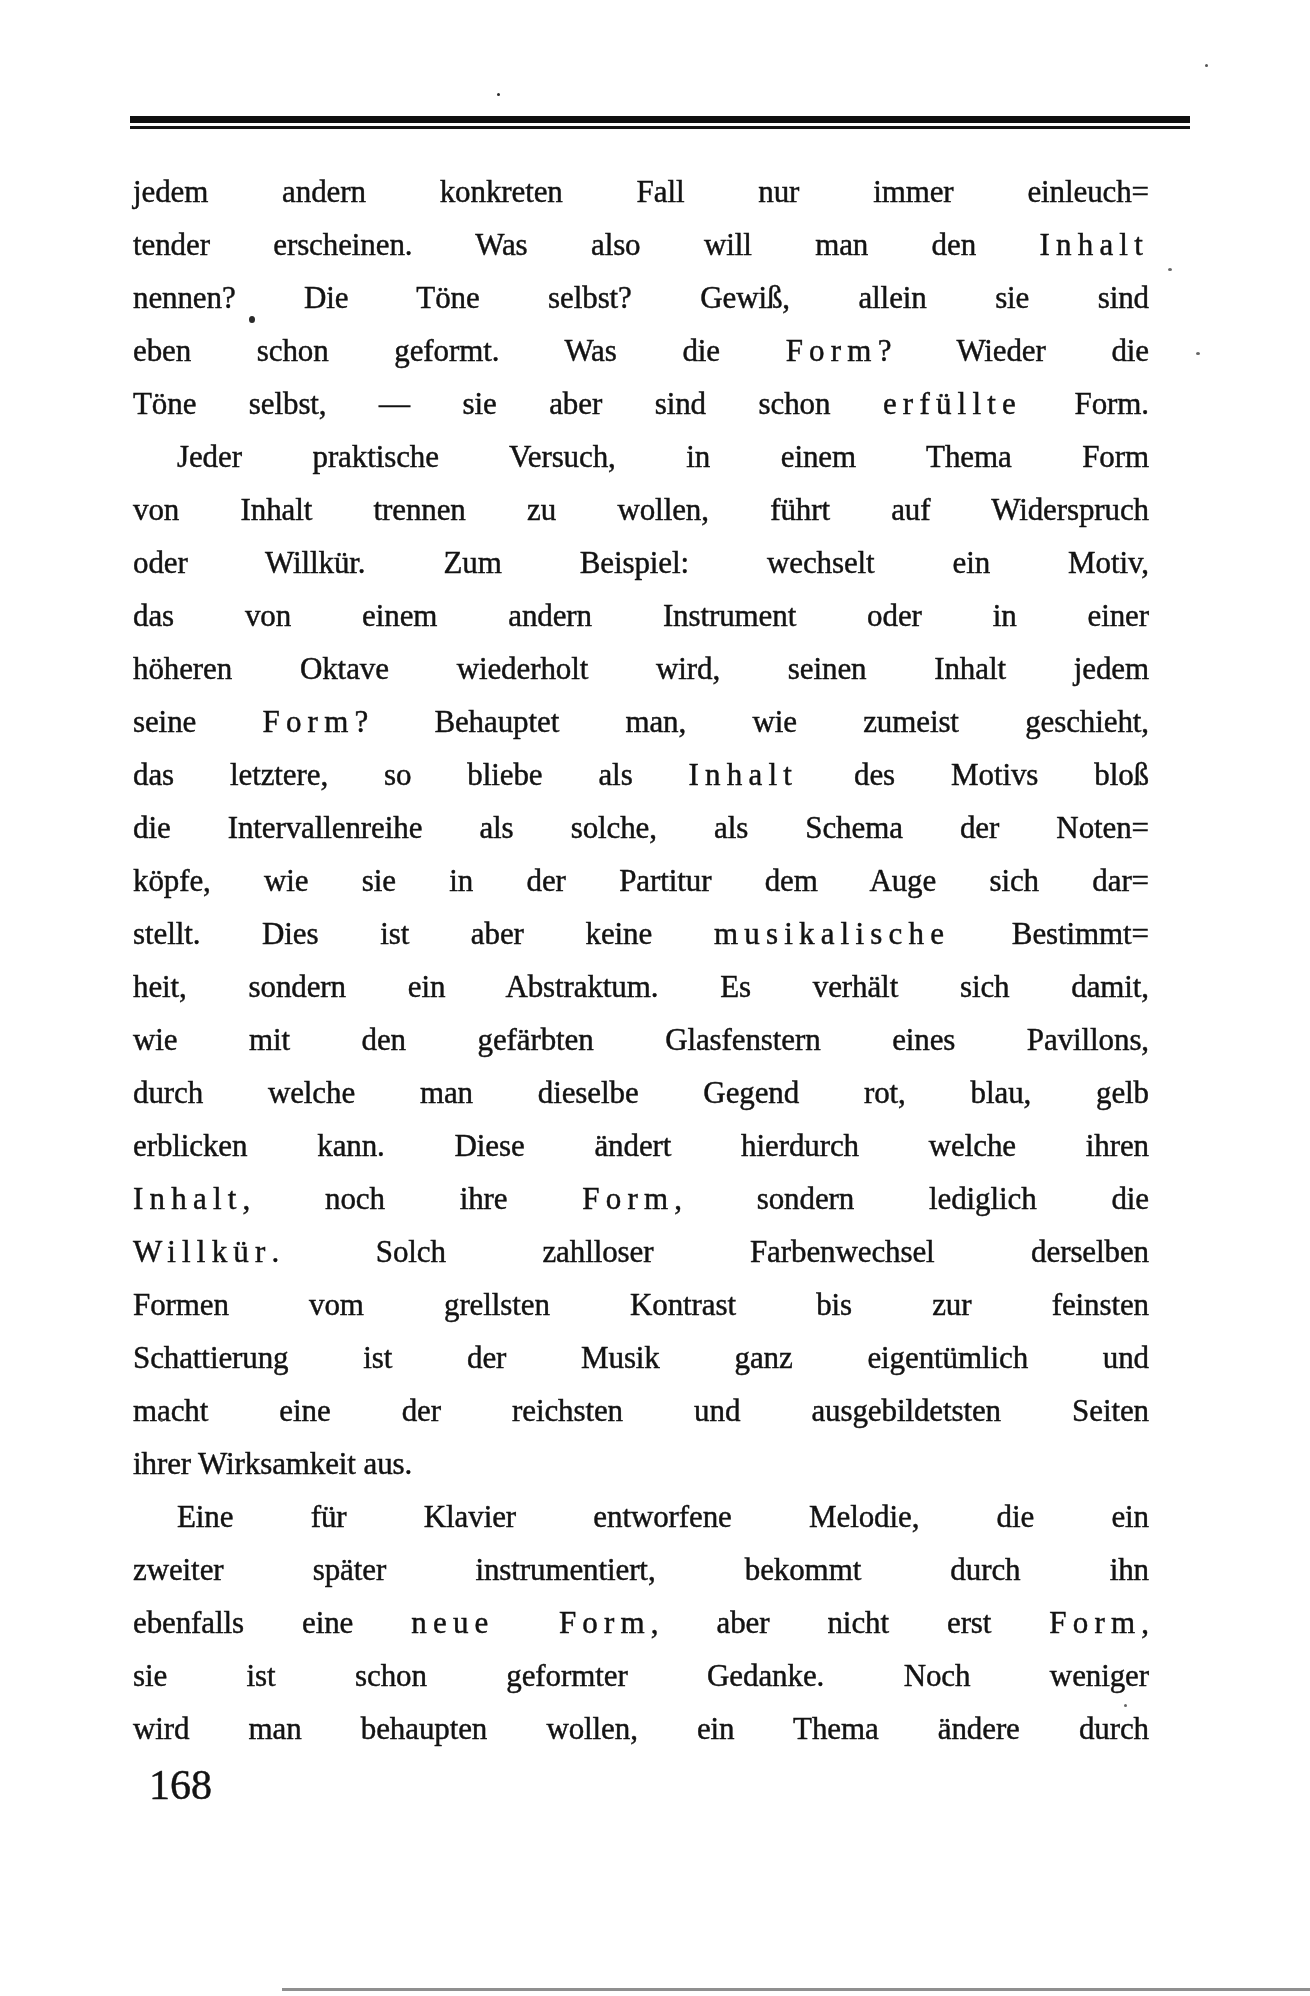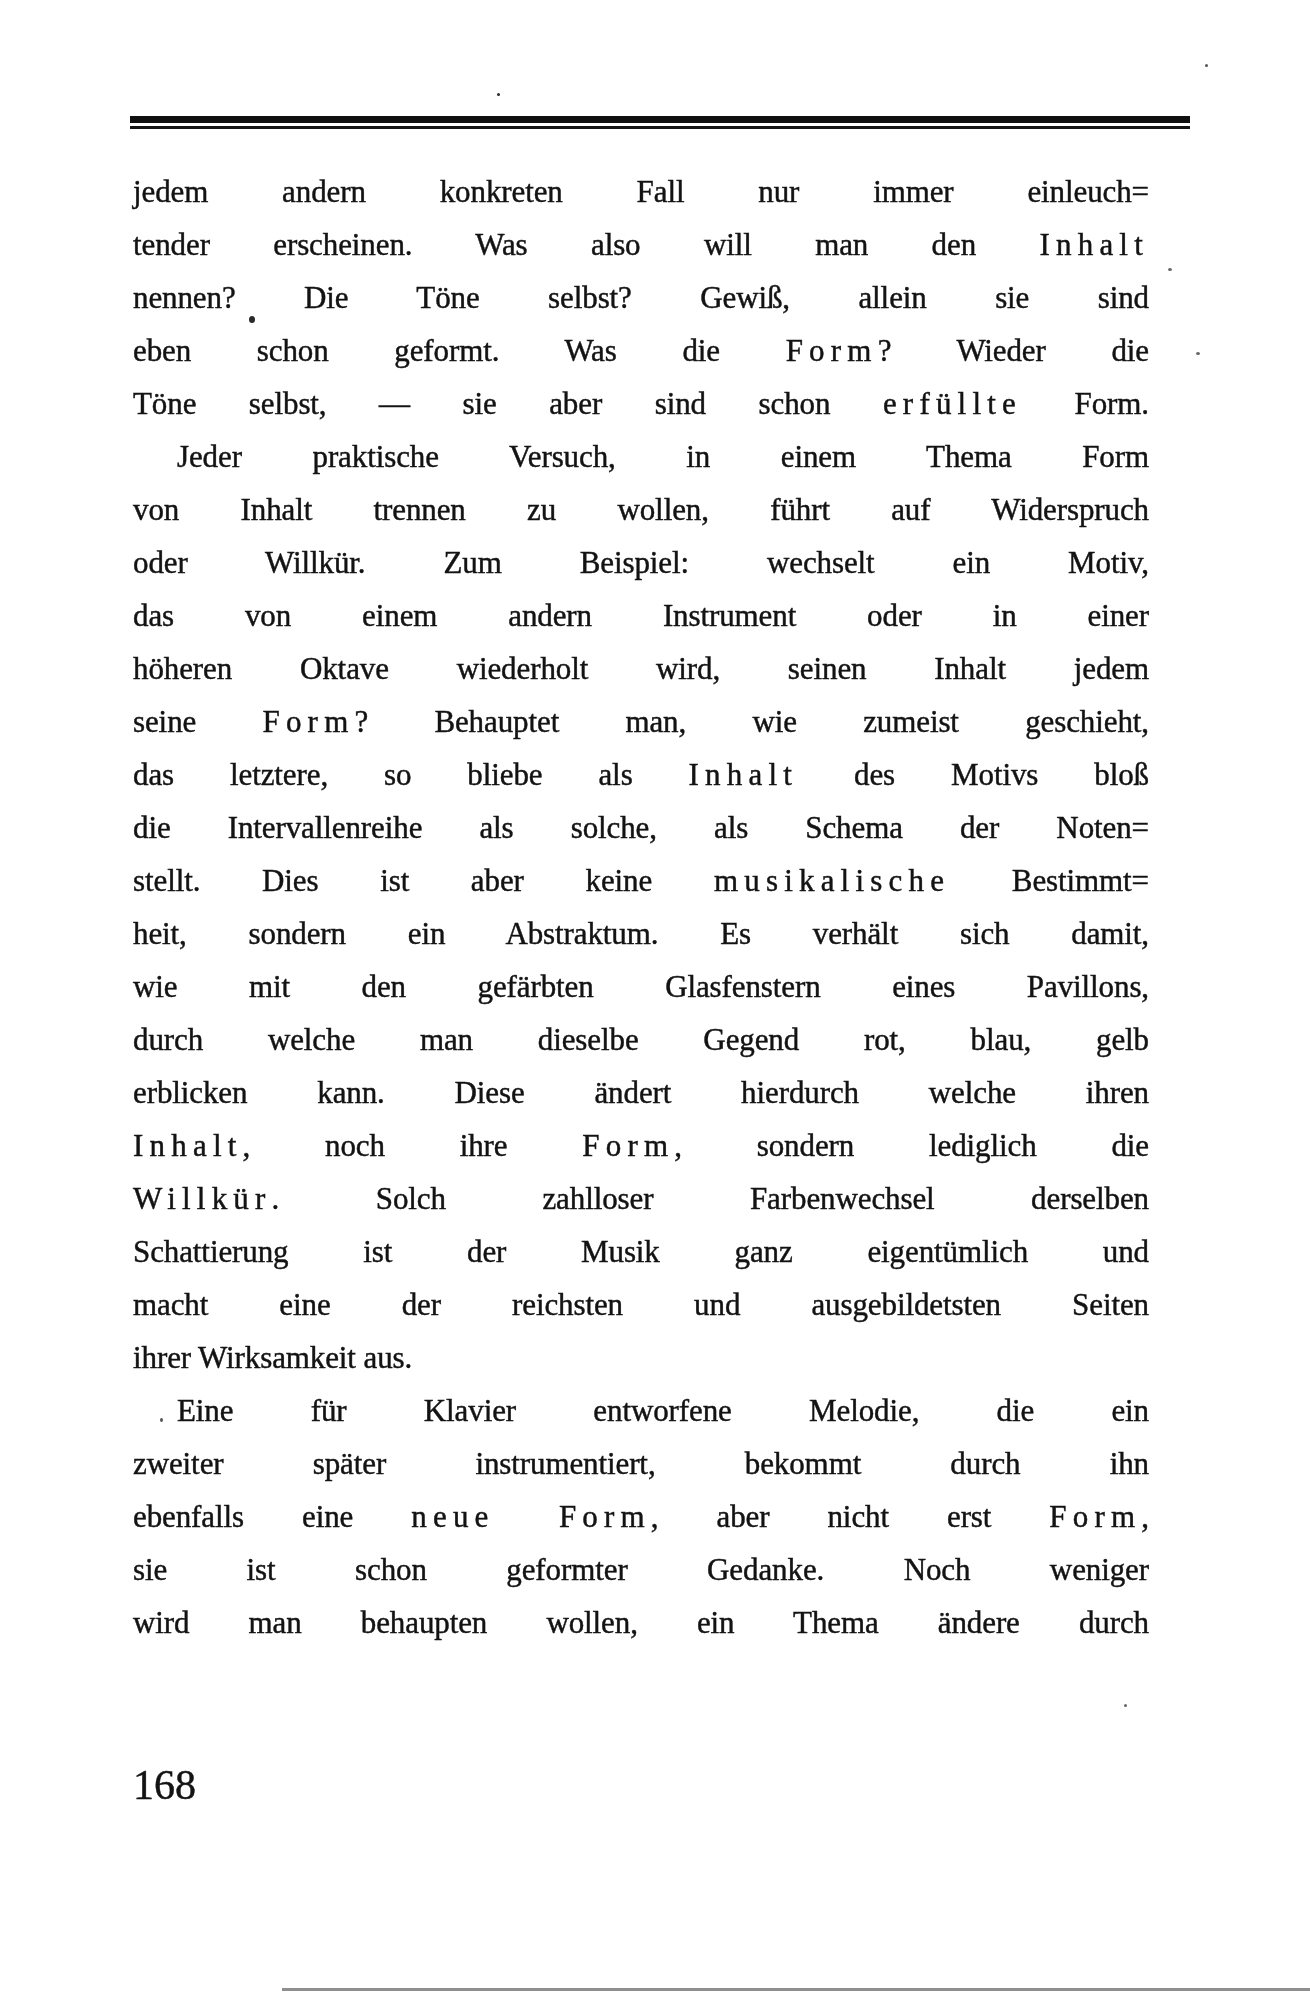--- a/index.html
+++ b/index.html
@@ -43,21 +43,21 @@
     text-align-last: left;
   }
   .line.indent {
     text-indent: 44px;
   }
   .sperr {
     letter-spacing: 0.2em;
   }
   .page-number {
     position: absolute;
-    left: 133px;
+    left: 149px;
     top: 1760px;
     font-size: 42px;
     line-height: 50px;
     -webkit-text-stroke: 0.45px #131313;
   }
   .bottom-edge-line {
     position: absolute;
     left: 282px;
     top: 1988px;
     width: 1028px;
@@ -89,27 +89,29 @@
     <div class="line"><span>eben schon geformt. Was die </span><span class="sperr">Form</span><span>? Wieder die</span></div>
     <div class="line"><span>Töne selbst, — sie aber sind schon </span><span class="sperr">erfüllte</span><span> Form.</span></div>
     <div class="line indent"><span>Jeder praktische Versuch, in einem Thema Form</span></div>
     <div class="line"><span>von Inhalt trennen zu wollen, führt auf Widerspruch</span></div>
     <div class="line"><span>oder Willkür. Zum Beispiel: wechselt ein Motiv,</span></div>
     <div class="line"><span>das von einem andern Instrument oder in einer</span></div>
     <div class="line"><span>höheren Oktave wiederholt wird, seinen Inhalt jedem</span></div>
     <div class="line"><span>seine </span><span class="sperr">Form</span><span>? Behauptet man, wie zumeist geschieht,</span></div>
     <div class="line"><span>das letztere, so bliebe als </span><span class="sperr">Inhalt</span><span> des Motivs bloß</span></div>
     <div class="line"><span>die Intervallenreihe als solche, als Schema der Noten=</span></div>
+    <div class="line"><span>köpfe, wie sie in der Partitur dem Auge sich dar=</span></div>
     <div class="line"><span>stellt. Dies ist aber keine </span><span class="sperr">musikalische</span><span> Bestimmt=</span></div>
     <div class="line"><span>heit, sondern ein Abstraktum. Es verhält sich damit,</span></div>
     <div class="line"><span>wie mit den gefärbten Glasfenstern eines Pavillons,</span></div>
     <div class="line"><span>durch welche man dieselbe Gegend rot, blau, gelb</span></div>
     <div class="line"><span>erblicken kann. Diese ändert hierdurch welche ihren</span></div>
     <div class="line"><span class="sperr">Inhalt</span><span>, noch ihre </span><span class="sperr">Form</span><span>, sondern lediglich die</span></div>
     <div class="line"><span class="sperr">Willkür</span><span>. Solch zahlloser Farbenwechsel derselben</span></div>
+    <div class="line"><span>Formen vom grellsten Kontrast bis zur feinsten</span></div>
     <div class="line"><span>Schattierung ist der Musik ganz eigentümlich und</span></div>
     <div class="line"><span>macht eine der reichsten und ausgebildetsten Seiten</span></div>
     <div class="line fl"><span>ihrer Wirksamkeit aus.</span></div>
     <div class="line indent"><span>Eine für Klavier entworfene Melodie, die ein</span></div>
     <div class="line"><span>zweiter später instrumentiert, bekommt durch ihn</span></div>
     <div class="line"><span>ebenfalls eine </span><span class="sperr">neue Form</span><span>, aber nicht erst </span><span class="sperr">Form</span><span>,</span></div>
     <div class="line"><span>sie ist schon geformter Gedanke. Noch weniger</span></div>
     <div class="line"><span>wird man behaupten wollen, ein Thema ändere durch</span></div>
   </div>
 

